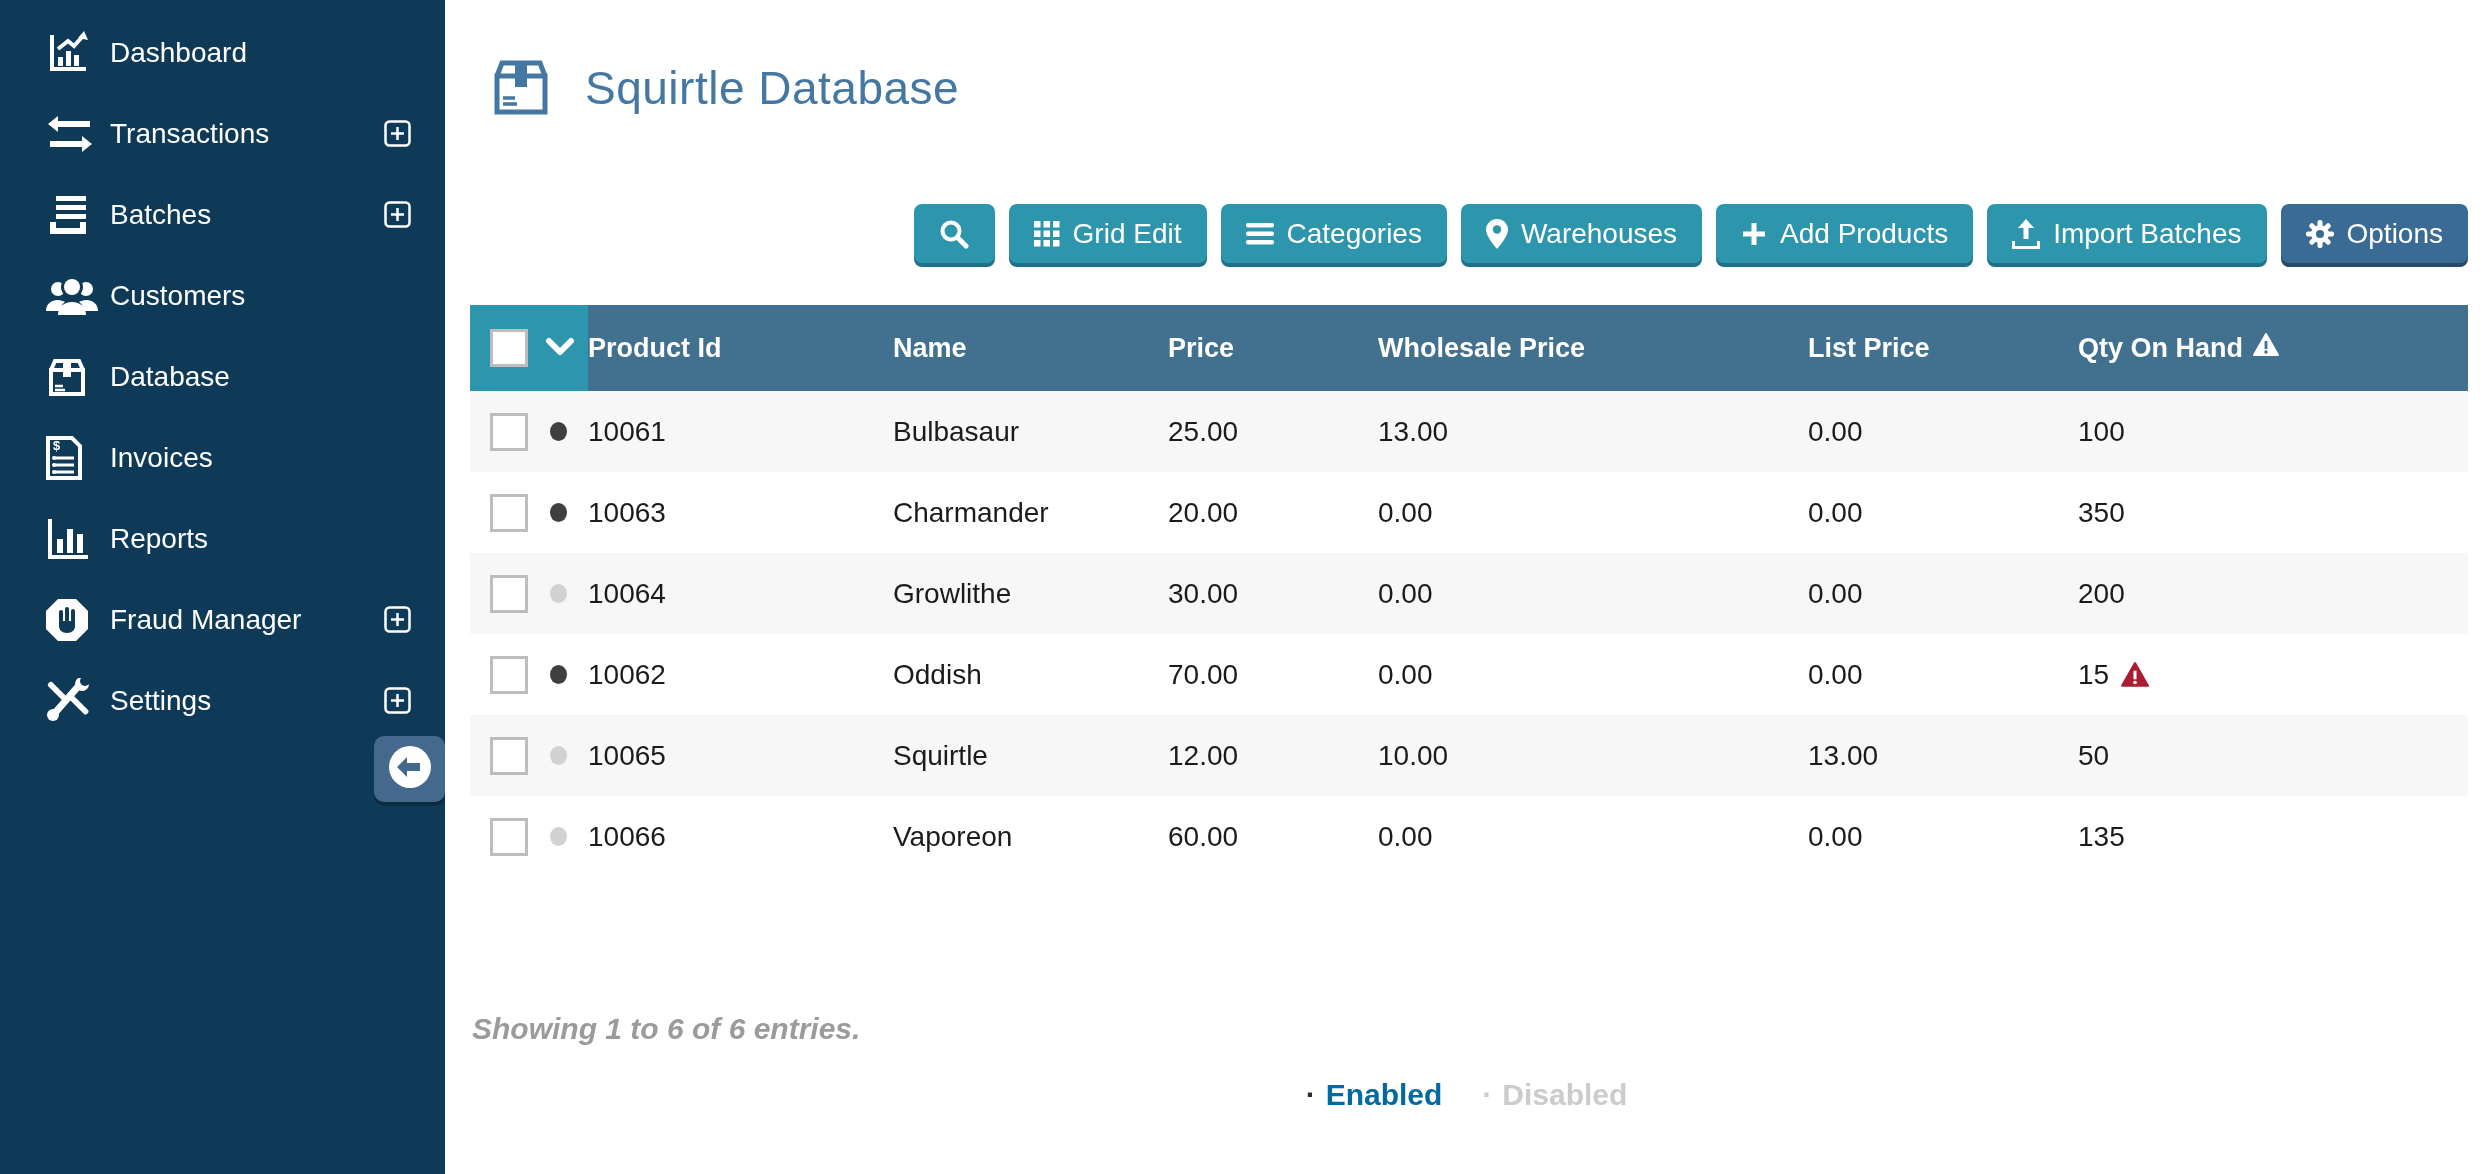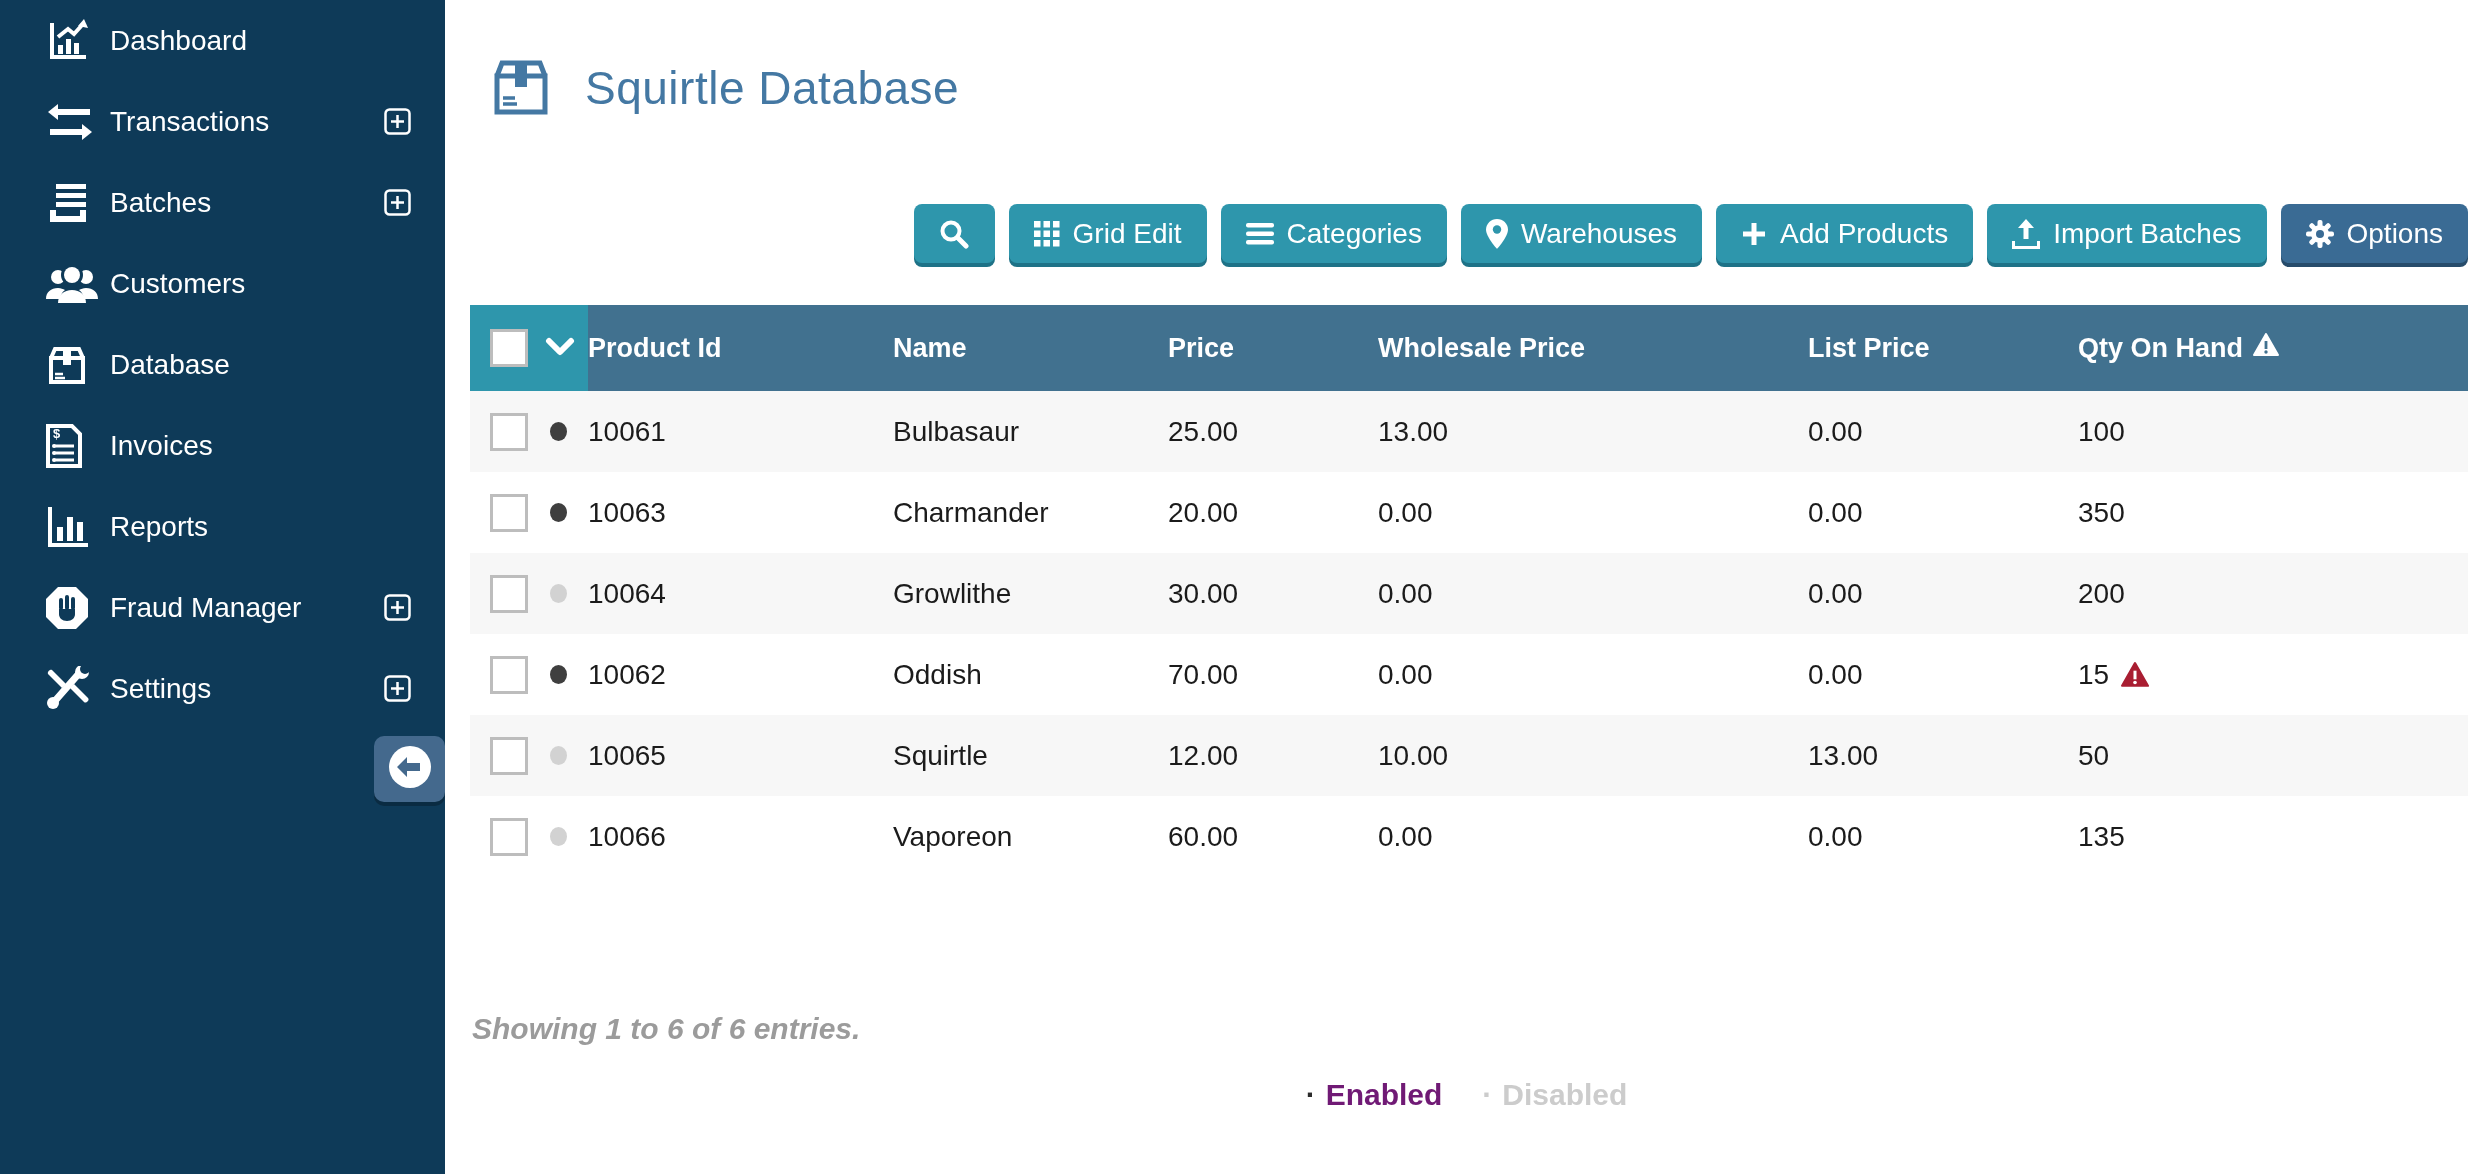--- a/index.html
+++ b/index.html
@@ -2,21 +2,21 @@
 <html><head>
 <meta charset="utf-8">
 <style>
   * { margin:0; padding:0; box-sizing:border-box; }
   html,body { width:2488px; height:1174px; }
   body { font-family:"Liberation Sans", sans-serif; background:#ffffff; overflow:hidden; }
   #app { position:relative; width:2488px; height:1174px; background:#ffffff; }
 
   
   .sidebar { position:absolute; left:0; top:0; width:445px; height:1174px; background:#0e3a58; }
-  .nav { padding-top:0; }
+  .nav { padding-top:12px; }
   .nav-item { height:81px; display:flex; align-items:center; padding:0 34px 0 44px; color:#ffffff; font-size:28px; cursor:pointer; }
   .nav-icon { width:66px; display:flex; align-items:center; justify-content:flex-start; flex:0 0 66px; }
   .nav-icon svg { display:block; }
   .nav-label { white-space:nowrap; }
   .nav-expand { margin-left:auto; display:flex; align-items:center; }
   .collapse-btn { position:absolute; left:374px; top:736px; width:71px; height:66px; background:#44698d; border-radius:10px; display:flex; align-items:center; justify-content:center; cursor:pointer; box-shadow:0 4px 0 rgba(0,0,0,0.25); }
 
   
   .main { position:absolute; left:445px; top:0; width:2043px; height:1174px; background:#ffffff; }
 
@@ -47,21 +47,21 @@
   .dot { width:17px; height:19px; border-radius:50%; margin-left:14px; }
   .dot.enabled { background:#3f3f3f; }
   .dot.disabled { background:#d2d2d2; }
   .qty-cell { display:flex; align-items:center; gap:12px; }
   .warn-red { display:flex; align-items:center; }
 
   
   .showing { position:absolute; left:27px; top:1012px; font-size:30px; font-style:italic; font-weight:bold; color:#9b9b9b; }
   .legend { position:absolute; left:0; right:0; top:1078px; text-align:center; font-size:30px; font-weight:bold; }
   .legend .bullet-on { color:#2c2c2c; margin-right:10px; }
-  .legend .on { color:#701a75;margin-top:8px; }
+  .legend .on { color:#0369a1;margin-top:8px; }
   .legend .bullet-off { color:#cccccc; margin:0 10px 0 40px; }
   .legend .off { color:#cccccc; }
 </style>
 </head>
 <body>
 
 <div id="app">
 
   <div class="sidebar">
     <div class="nav">

